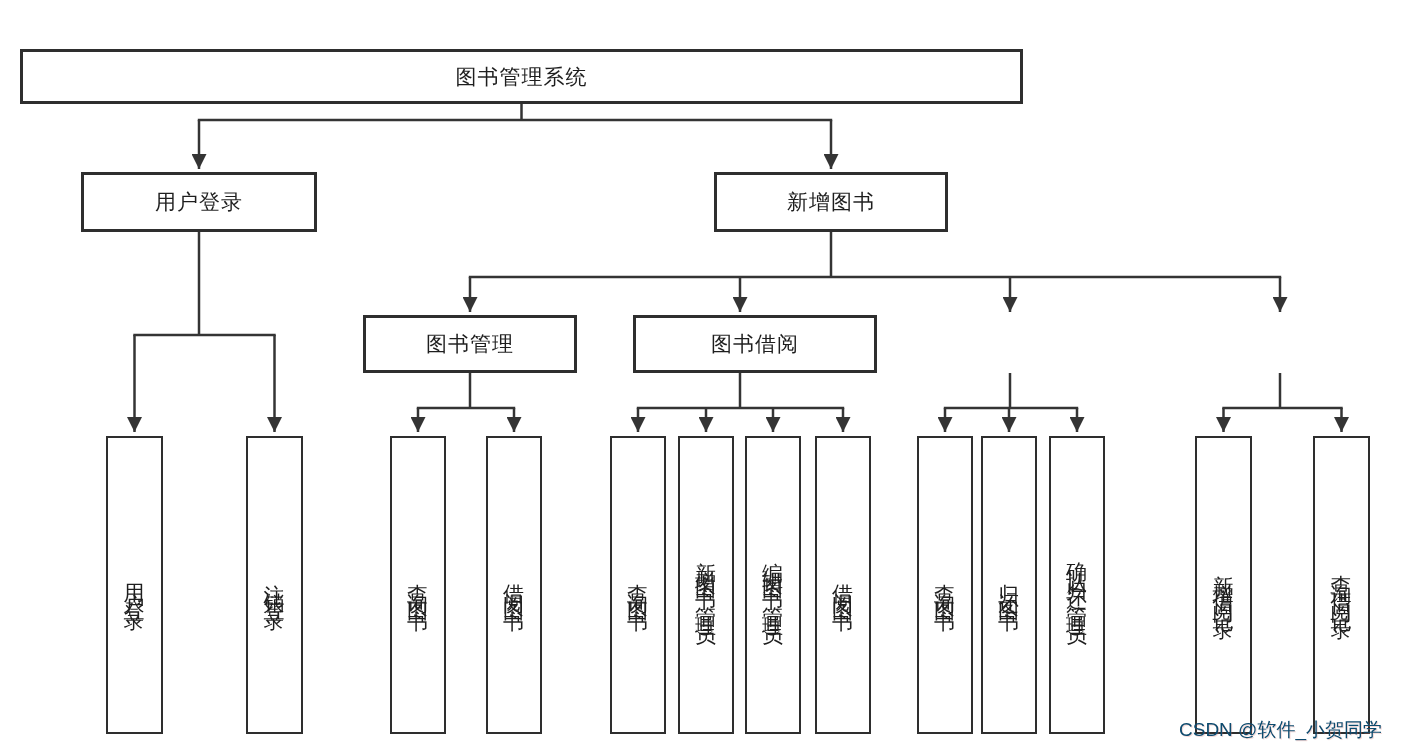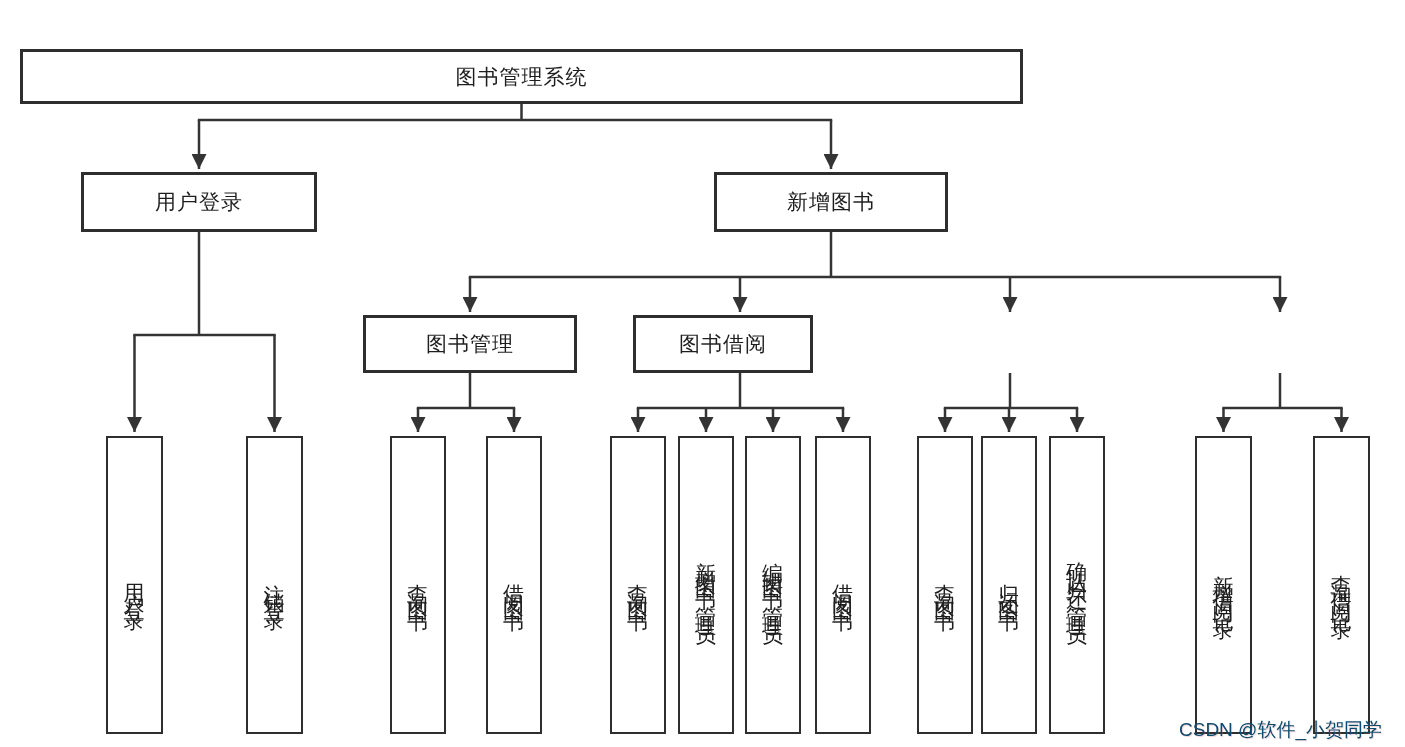--- a/index.html
+++ b/index.html
@@ -111,21 +111,21 @@
   <div class="node hbox" style="left:81px; top:172px; width:236px; height:60px;">
     <span>用户登录</span>
   </div>
   <div class="node hbox" style="left:714px; top:172px; width:234px; height:60px;">
     <span>新增图书</span>
   </div>
 
   <div class="node hbox" style="left:363px; top:315px; width:214px; height:58px;">
     <span>图书管理</span>
   </div>
-  <div class="node hbox" style="left:633px; top:315px; width:180px; height:58px;">
+  <div class="node hbox" style="left:633px; top:315px; width:244px; height:58px;">
     <span>图书借阅</span>
   </div>
 
   <div class="node vbox" style="left:106px; top:436px; width:57px; height:298px;">
     <span class="vtext">用户登录</span>
   </div>
   <div class="node vbox" style="left:246px; top:436px; width:57px; height:298px;">
     <span class="vtext">注销登录</span>
   </div>
 

